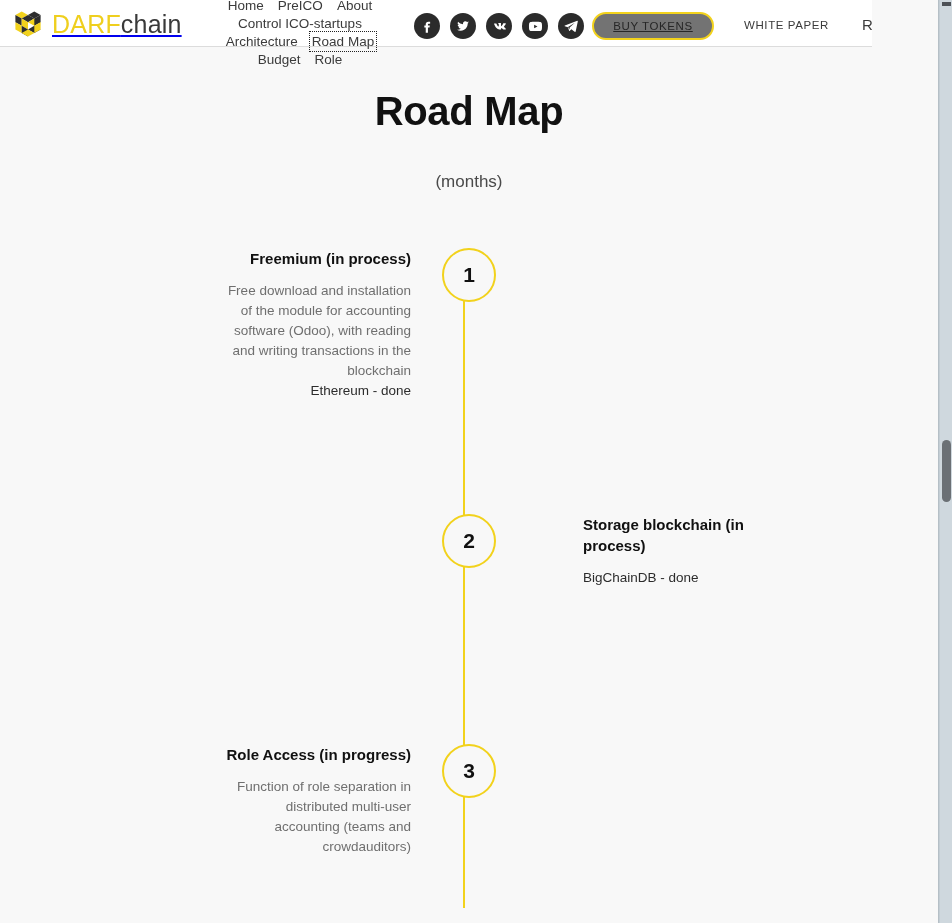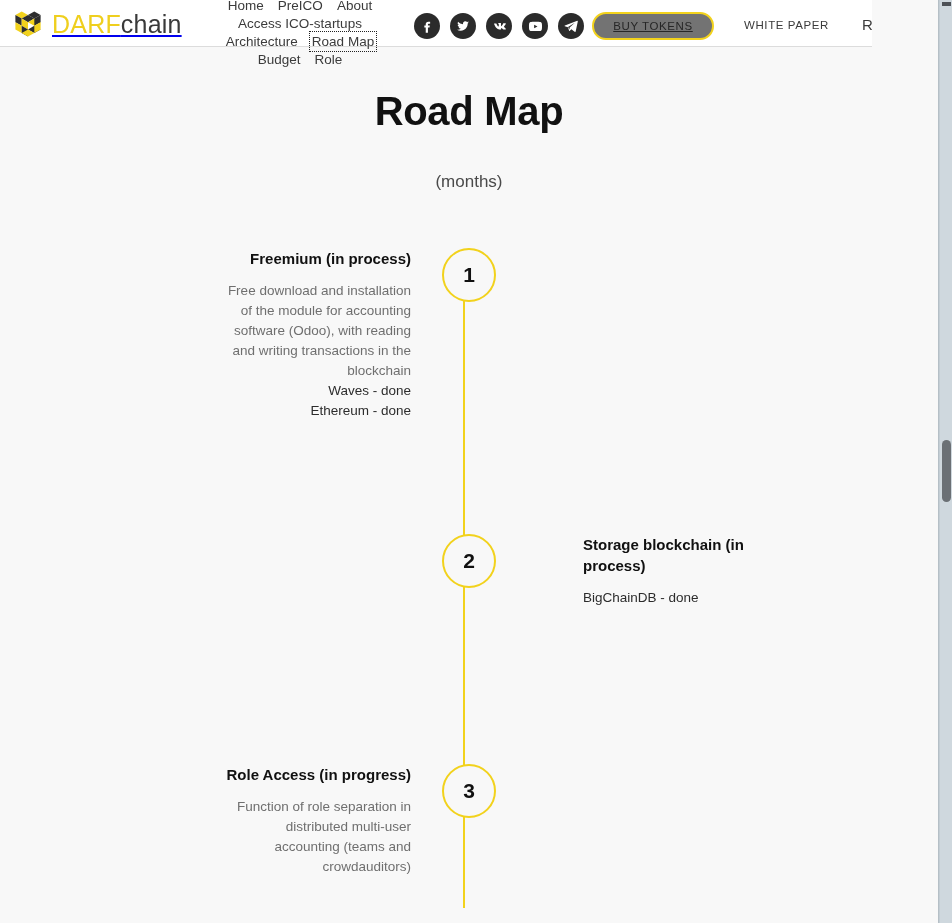--- a/index.html
+++ b/index.html
@@ -307,21 +307,21 @@
         <polygon points="20,26 27,22 34,26 27,30" fill="#2e2e2e"></polygon>
         <polygon points="27,22 34,18 34,26 27,30" fill="#f2d21c"></polygon>
         <polygon points="13,30 20,34 27,30 20,26" fill="#f2d21c"></polygon>
       </svg>
       <span class="logo-text">
         <span class="darf">DARF</span><span class="chain">chain</span>
       </span>
     </a>
 
     <nav id="main-nav">
-      <a href="#">Home</a><a href="#">PreICO</a><a href="#">About</a><a href="#">Access ICO-startups</a><a href="#">Architecture</a><a href="#" class="focused">Road Map</a><a href="#">Budget</a><a href="#">Role</a>
+      <a href="#">Home</a><a href="#">PreICO</a><a href="#">About</a><a href="#">Control ICO-startups</a><a href="#">Architecture</a><a href="#" class="focused">Road Map</a><a href="#">Budget</a><a href="#">Role</a>
     </nav>
 
     <div id="social">
       <a href="#" class="social-ic">
         <svg width="16" height="16" viewBox="0 0 24 24" fill="#ffffff">
             <path d="M14.5 8.5h2.2V5.6h-2.6c-2.6 0-4 1.6-4 3.9v1.7H8v3h2.1V22h3.3v-7.8h2.4l.4-3h-2.8v-1.4c0-.9.3-1.3 1.1-1.3z"></path>
           </svg>
       </a>
       <a href="#" class="social-ic">
         <svg width="16" height="16" viewBox="0 0 24 24" fill="#ffffff">
@@ -359,21 +359,20 @@
     <h1 id="page-title">Road Map</h1>
     <div id="page-subtitle">(months)</div>
 
     <div id="timeline">
       <div id="timeline-axis"></div>
 
       <div class="tl-row">
         <div class="tl-col left">
           <div class="tl-title">Freemium (in process)</div>
           <div class="tl-desc">Free download and installation of the module for accounting software (Odoo), with reading and writing transactions in the blockchain</div>
-          <div class="tl-note">Waves - done</div>
           <div class="tl-note">Ethereum - done</div>
         </div>
         <div class="tl-mid">
           <div class="tl-node">1</div>
         </div>
         <div class="tl-col right"></div>
       </div>
 
       <div class="spacer-1"></div>
 

